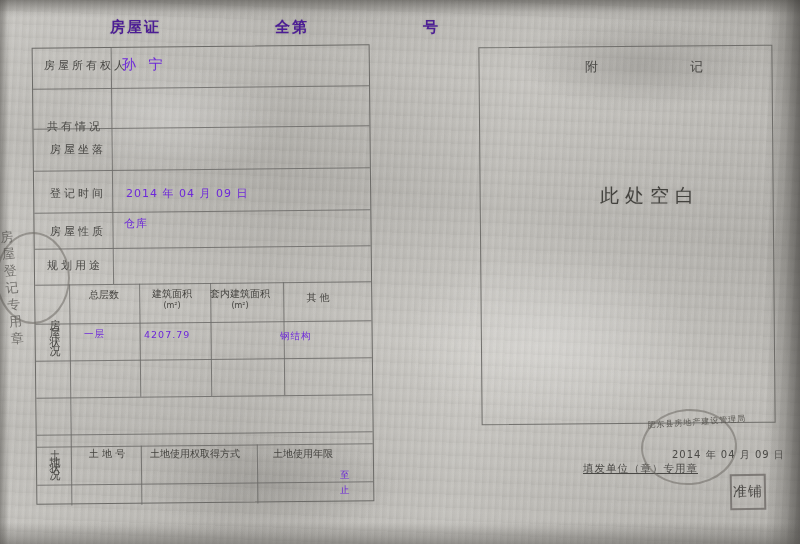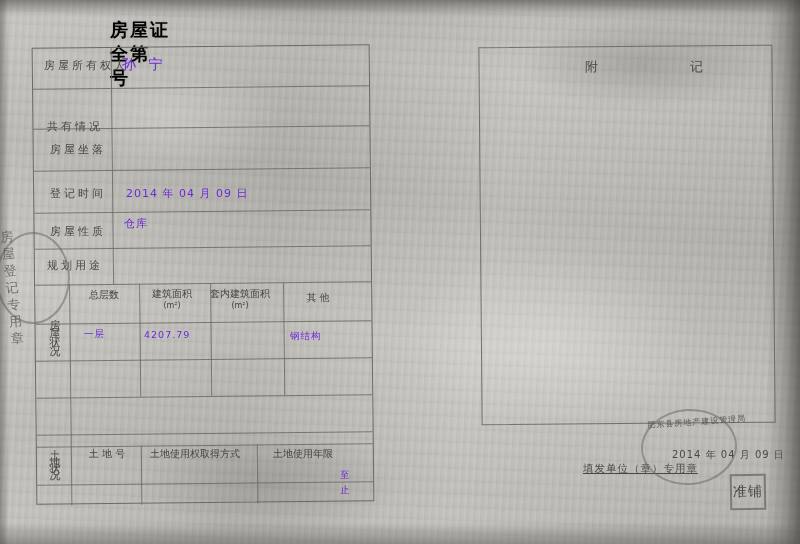--- a/index.html
+++ b/index.html
@@ -54,26 +54,25 @@
   }
   .faint { color: #5c5b58; }
 
   
   .doc-title {
     position: absolute;
     top: 18px; left: 110px;
     width: 330px;
     display: flex;
     justify-content: space-between;
-    font-size: 18px;
+    font-size: 15px;
     letter-spacing: 2px;
-    color: #000000;
+    color: #4c1d95;
     font-weight: bold;
     text-shadow: 0 0 2px rgba(150,148,144,0.8);
-    flex-direction: column;
   }
 
   
   .table-left {
     position: absolute;
     left: 34px; top: 46px;
     width: 338px; height: 457px;
     border: 1px solid #6b6a67;
     box-sizing: border-box;
     transform: rotate(-0.6deg);
@@ -313,21 +312,21 @@
     <span>套内建筑面积</span>
     <span class="area-sub">(m²)</span>
   </div>
   <div class="area-head" style="left:288px; top:291px; width:60px;">
     <span>其 他</span>
   </div>
 
   <div class="val val-sm" style="left:84px; top:328px;">一层</div>
   <div class="val val-sm" style="left:144px; top:329px;">4207.79</div>
   <div class="val val-sm" style="left:212px; top:329px;"></div>
-  <div class="val val-sm" style="left:280px; top:330px;margin-left:10px;">钢结构</div>
+  <div class="val val-sm" style="left:280px; top:330px;">钢结构</div>
 
   <div class="vert-lbl" style="left:47px; top:440px;">
     <div style="writing-mode:vertical-rl; letter-spacing:7px;">土地状况</div>
   </div>
 
   <div class="area-head" style="left:78px; top:447px; width:58px;">
     <span>土 地 号</span>
   </div>
   <div class="area-head" style="left:140px; top:447px; width:110px;">
     <span>土地使用权取得方式</span>
@@ -336,20 +335,21 @@
     <span>土地使用年限</span>
   </div>
   <div class="val val-sm" style="left:340px; top:469px;">至</div>
   <div class="val val-sm" style="left:340px; top:484px;">止</div>
 
   <div class="box-right"></div>
   <div class="right-head">
     <span>附</span>
     <span>记</span>
   </div>
+  <div class="blank-note">此处空白</div>
 
   <div class="issue-date">2014 年 04 月 09 日</div>
   <div class="issue-unit">填发单位（章）专用章</div>
 
   <div class="seal-round r1">
     <span class="seal-text" style="left:6px; top:6px;">肥东县房地产建设管理局</span>
   </div>
   <div class="seal-round r2"></div>
   <div class="edge-stamp">房屋登记专用章</div>
 

